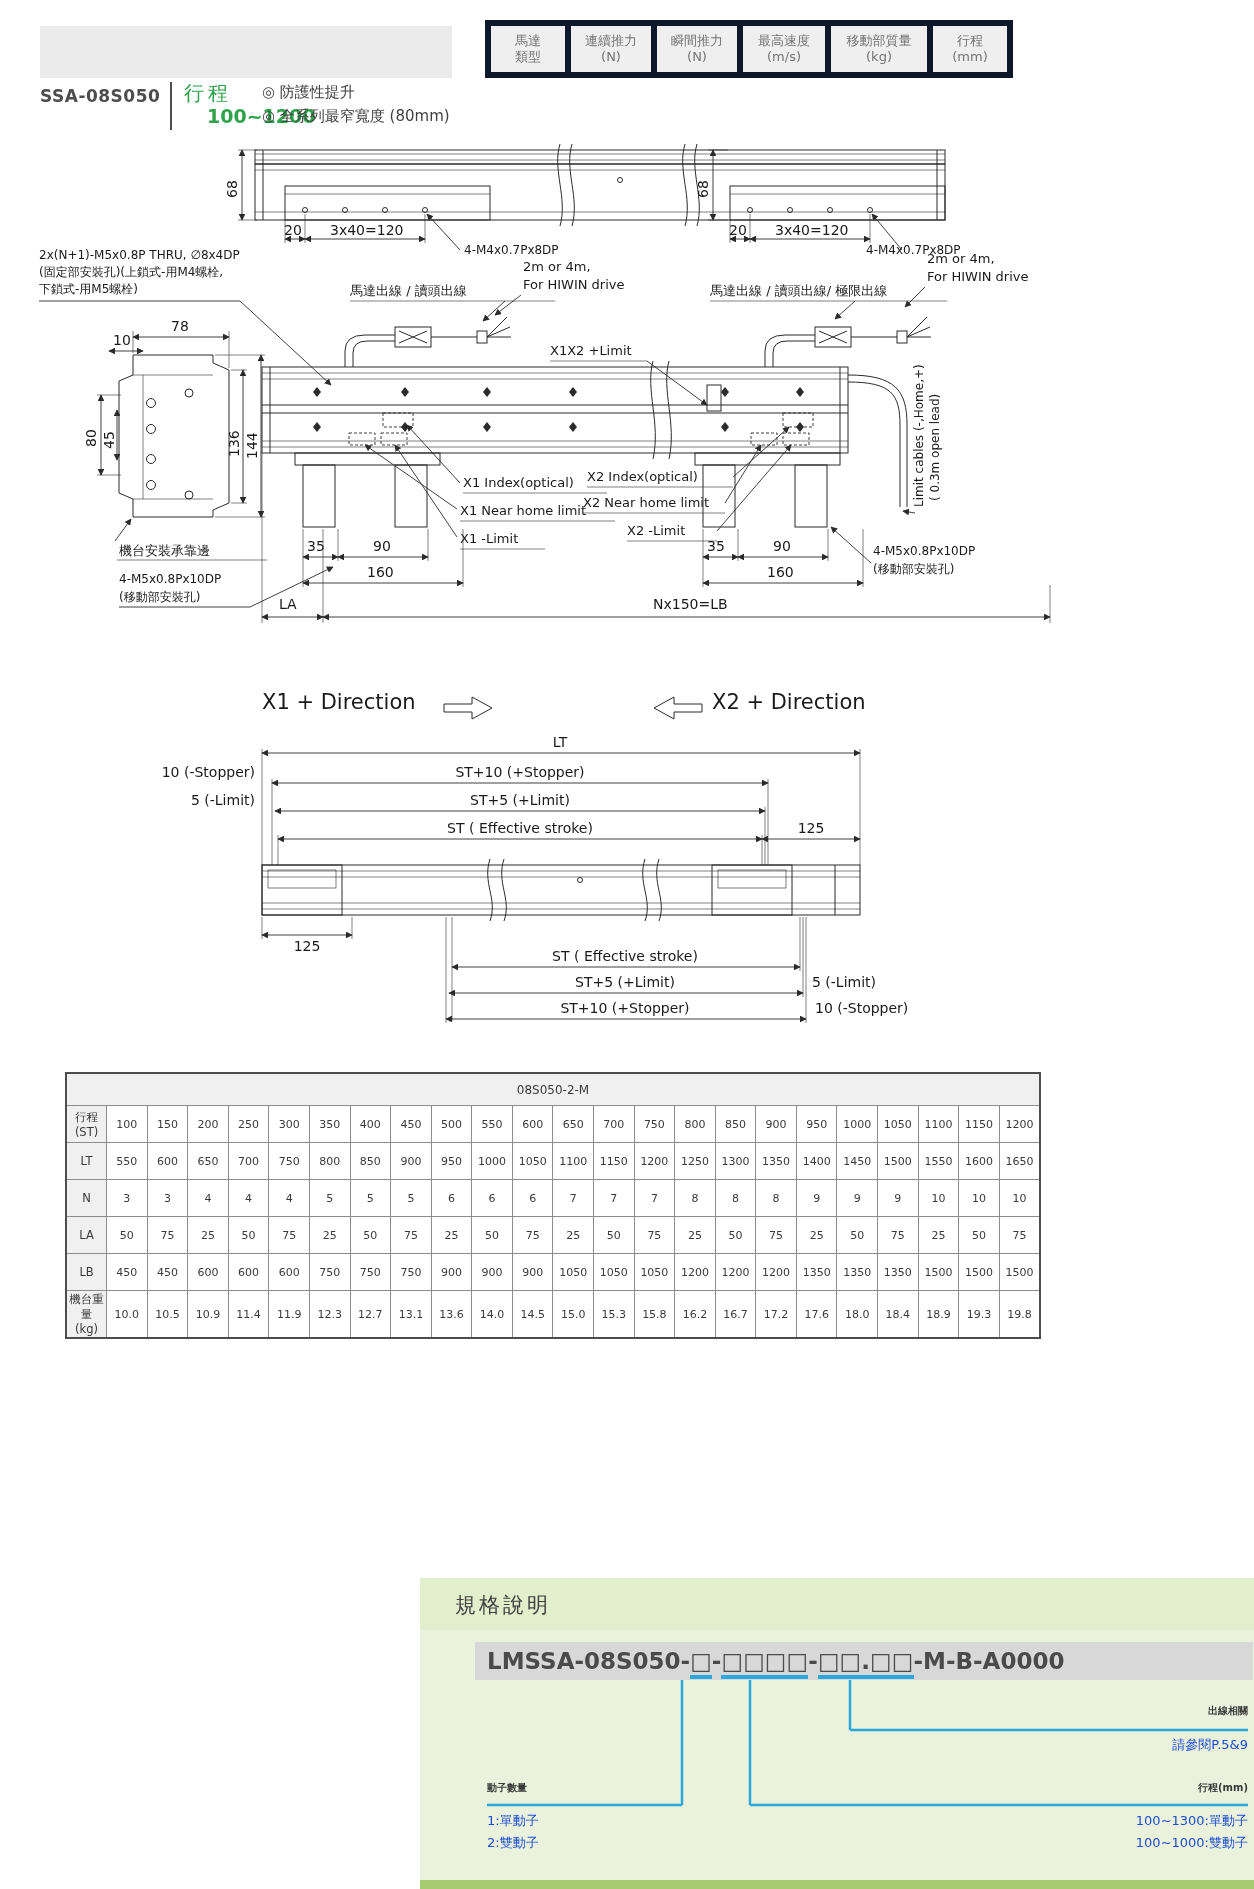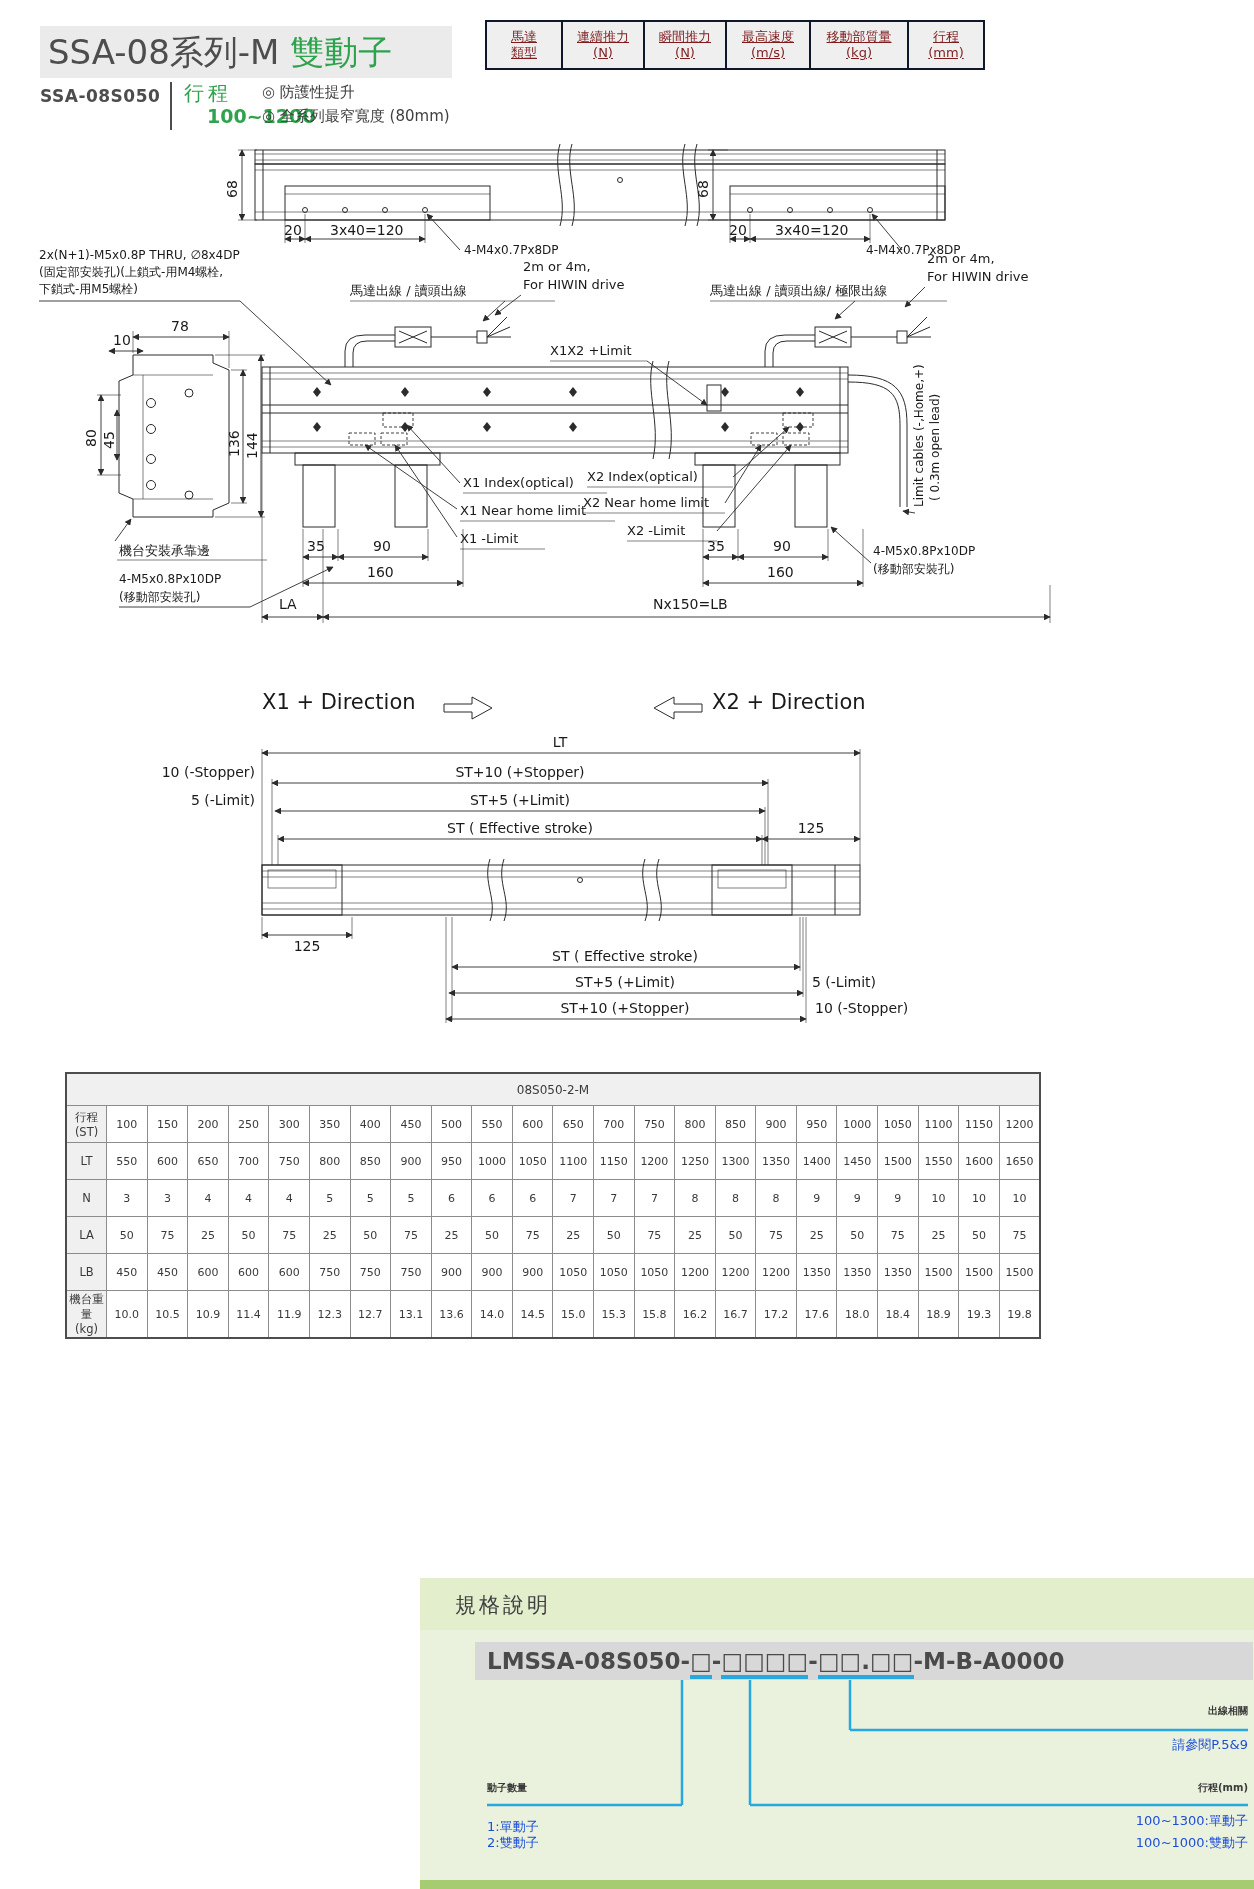--- a/index.html
+++ b/index.html
@@ -11,21 +11,21 @@
   .title{left:48px;top:30px;font-size:34px;font-weight:500;color:#4d4d4d;white-space:nowrap;}
   .title .grn{color:var(--green);}
   .model{left:40px;top:86px;font-size:17px;font-weight:bold;color:#4d4d4d;letter-spacing:.5px;}
   .vdiv{left:170px;top:82px;width:2px;height:48px;background:#4d4d4d;}
   .stroke-lab{left:184px;top:80px;font-size:20px;font-weight:500;color:var(--green);letter-spacing:4px;}
   .stroke-rng{left:182px;top:105px;font-size:19px;font-weight:bold;color:var(--green);margin-left:25px;}
   .bullet1{left:262px;top:83px;font-size:15px;color:#3f3f3f;}
   .bullet2{left:262px;top:107px;font-size:15px;color:#3f3f3f;}
   
   .spec{left:485px;top:20px;border-collapse:collapse;}
-  .spec td{border:2px solid #0f172a;text-align:center;vertical-align:middle;color:#7f1d1d;text-decoration:underline;}
+  .spec td{border:6px solid #0f172a;text-align:center;vertical-align:middle;color:#737373;}
   .spec .h{background:#efefef;height:44px;font-size:13px;line-height:1.25;}
   .spec .v{height:27px;font-size:13.5px;background:#fff;}
   
   svg{overflow:visible;}
   svg text{fill:#1a1a1a;font-size:13px;font-family:"DejaVu Sans",sans-serif;}
   .ln{stroke:#2b2b2b;stroke-width:1;fill:none;}
   .thn{stroke:#2b2b2b;stroke-width:.6;fill:none;}
   .dim{stroke:#2b2b2b;stroke-width:.9;fill:none;marker-start:url(#arr);marker-end:url(#arr);}
   .ldr{stroke:#2b2b2b;stroke-width:.9;fill:none;marker-end:url(#arr);}
   .ext{stroke:#2b2b2b;stroke-width:.6;fill:none;}
@@ -60,24 +60,20 @@
 
   <svg width="0" height="0" style="position:absolute" aria-hidden="true">
     <defs>
       <marker id="arr" viewBox="0 0 10 10" refX="9" refY="5" markerWidth="7.5" markerHeight="7.5" orient="auto-start-reverse">
         <path d="M0,0 L10,5 L0,10 z" fill="#2b2b2b"></path>
       </marker>
     </defs>
   </svg>
 
   <div class="abs title-bg"></div>
-  <div class="abs title">
-    <span>SSA-08系列-M</span>
-    <span class="grn">雙動子</span>
-  </div>
   <div class="abs model">SSA-08S050</div>
   <div class="abs vdiv"></div>
   <div class="abs stroke-lab">行程</div>
   <div class="abs stroke-rng">100~1200</div>
   <div class="abs bullet1">◎ 防護性提升</div>
   <div class="abs bullet2">◎ 全系列最窄寬度 (80mm)</div>
 
   <table class="abs spec">
     <tbody>
         <tr>
@@ -672,21 +668,21 @@
         <path d="M330,227 H828"></path>
         <path d="M430,102 V152"></path>
         <path d="M430,152 H828"></path>
       </g>
     </svg>
 
     <div class="abs p-lab tr" style="right:6px;top:126px;width:220px">出線相關</div>
     <div class="abs p-sub tr" style="right:6px;top:158px;width:220px">請參閱P.5&amp;9</div>
 
     <div class="abs p-lab" style="left:67px;top:203px">動子數量</div>
-    <div class="abs p-sub" style="left:67px;top:240px">1:單動子</div>
+    <div class="abs p-sub" style="left:67px;top:234px">1:單動子</div>
     <div class="abs p-sub" style="left:67px;top:256px">2:雙動子</div>
 
     <div class="abs p-lab tr" style="right:6px;top:203px;width:240px">行程(mm)</div>
     <div class="abs p-sub tr" style="right:6px;top:234px;width:240px">100~1300:單動子</div>
     <div class="abs p-sub tr" style="right:6px;top:256px;width:240px">100~1000:雙動子</div>
 
     <div class="abs greenbar"></div>
   </div>
 
 </div>

